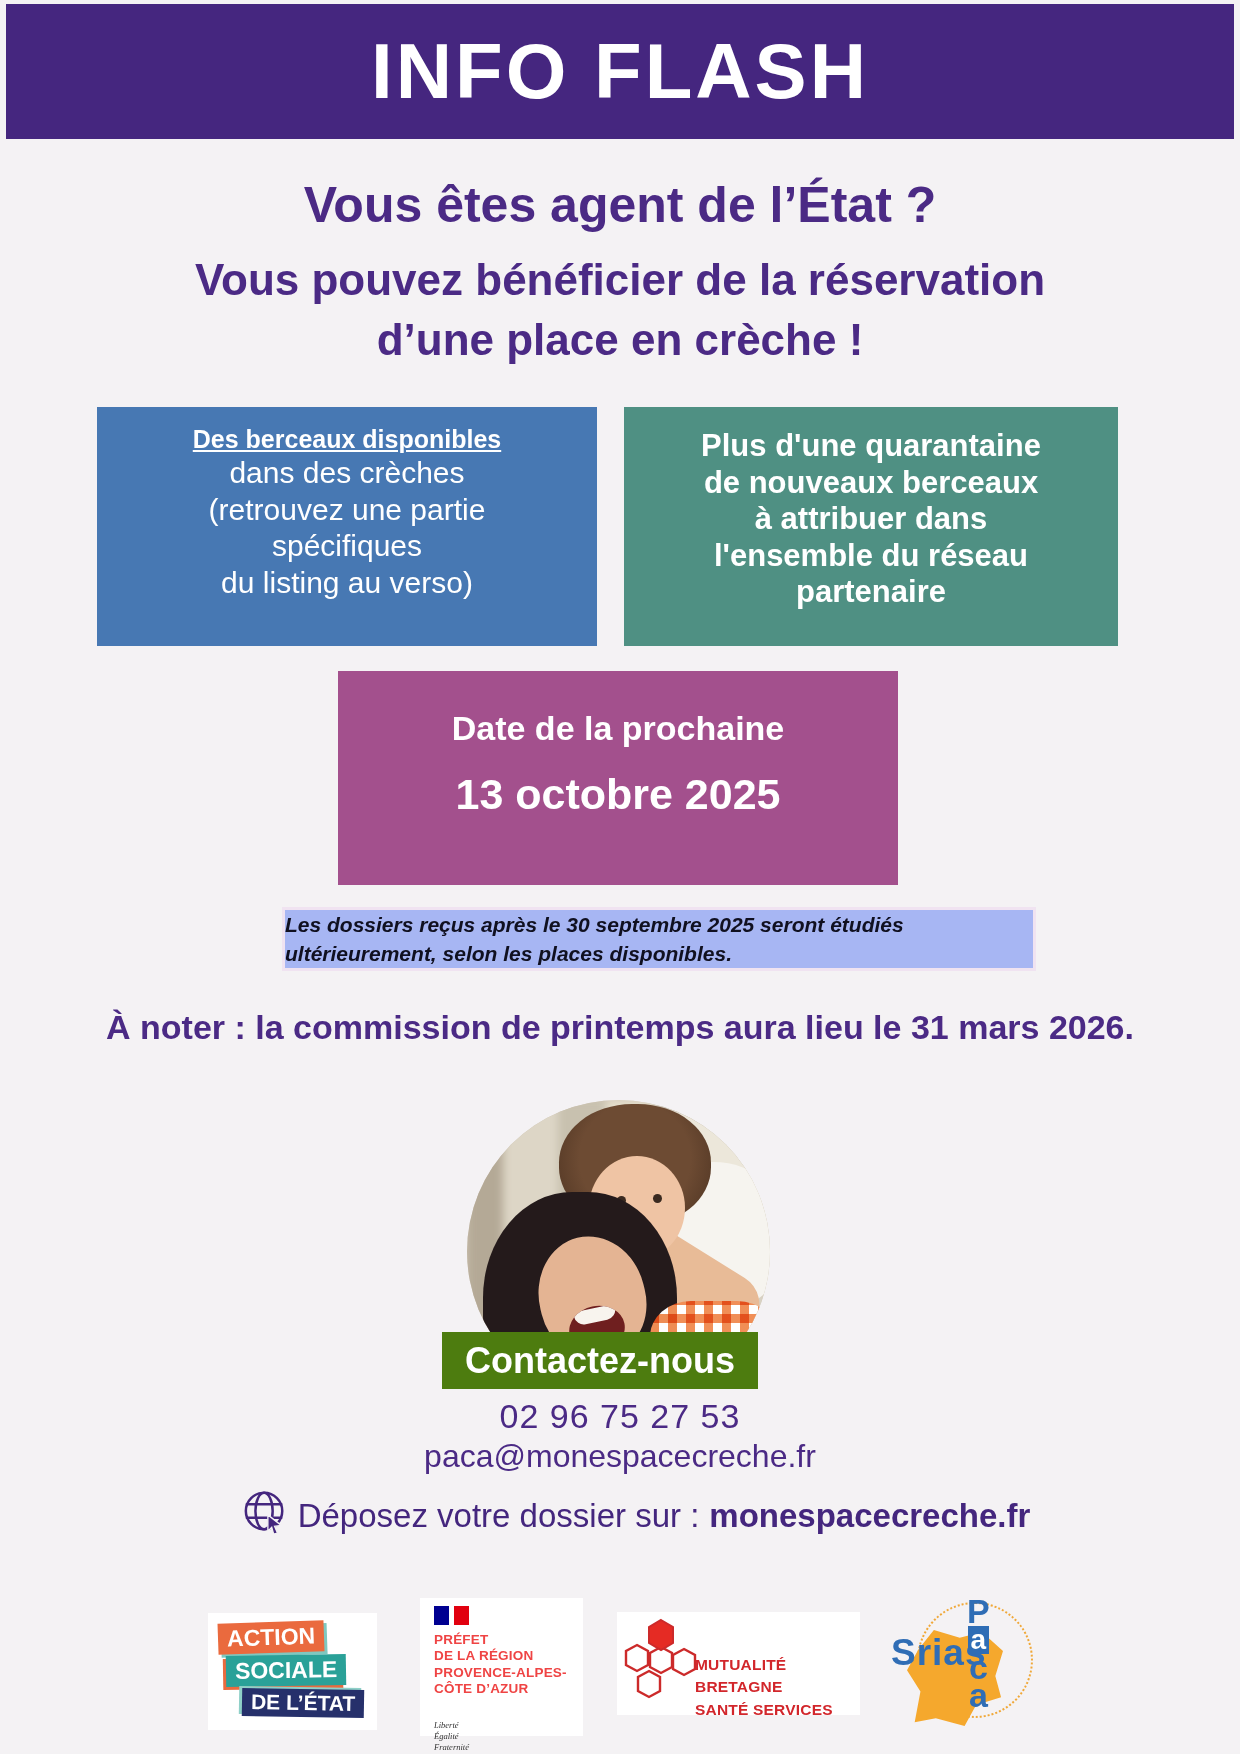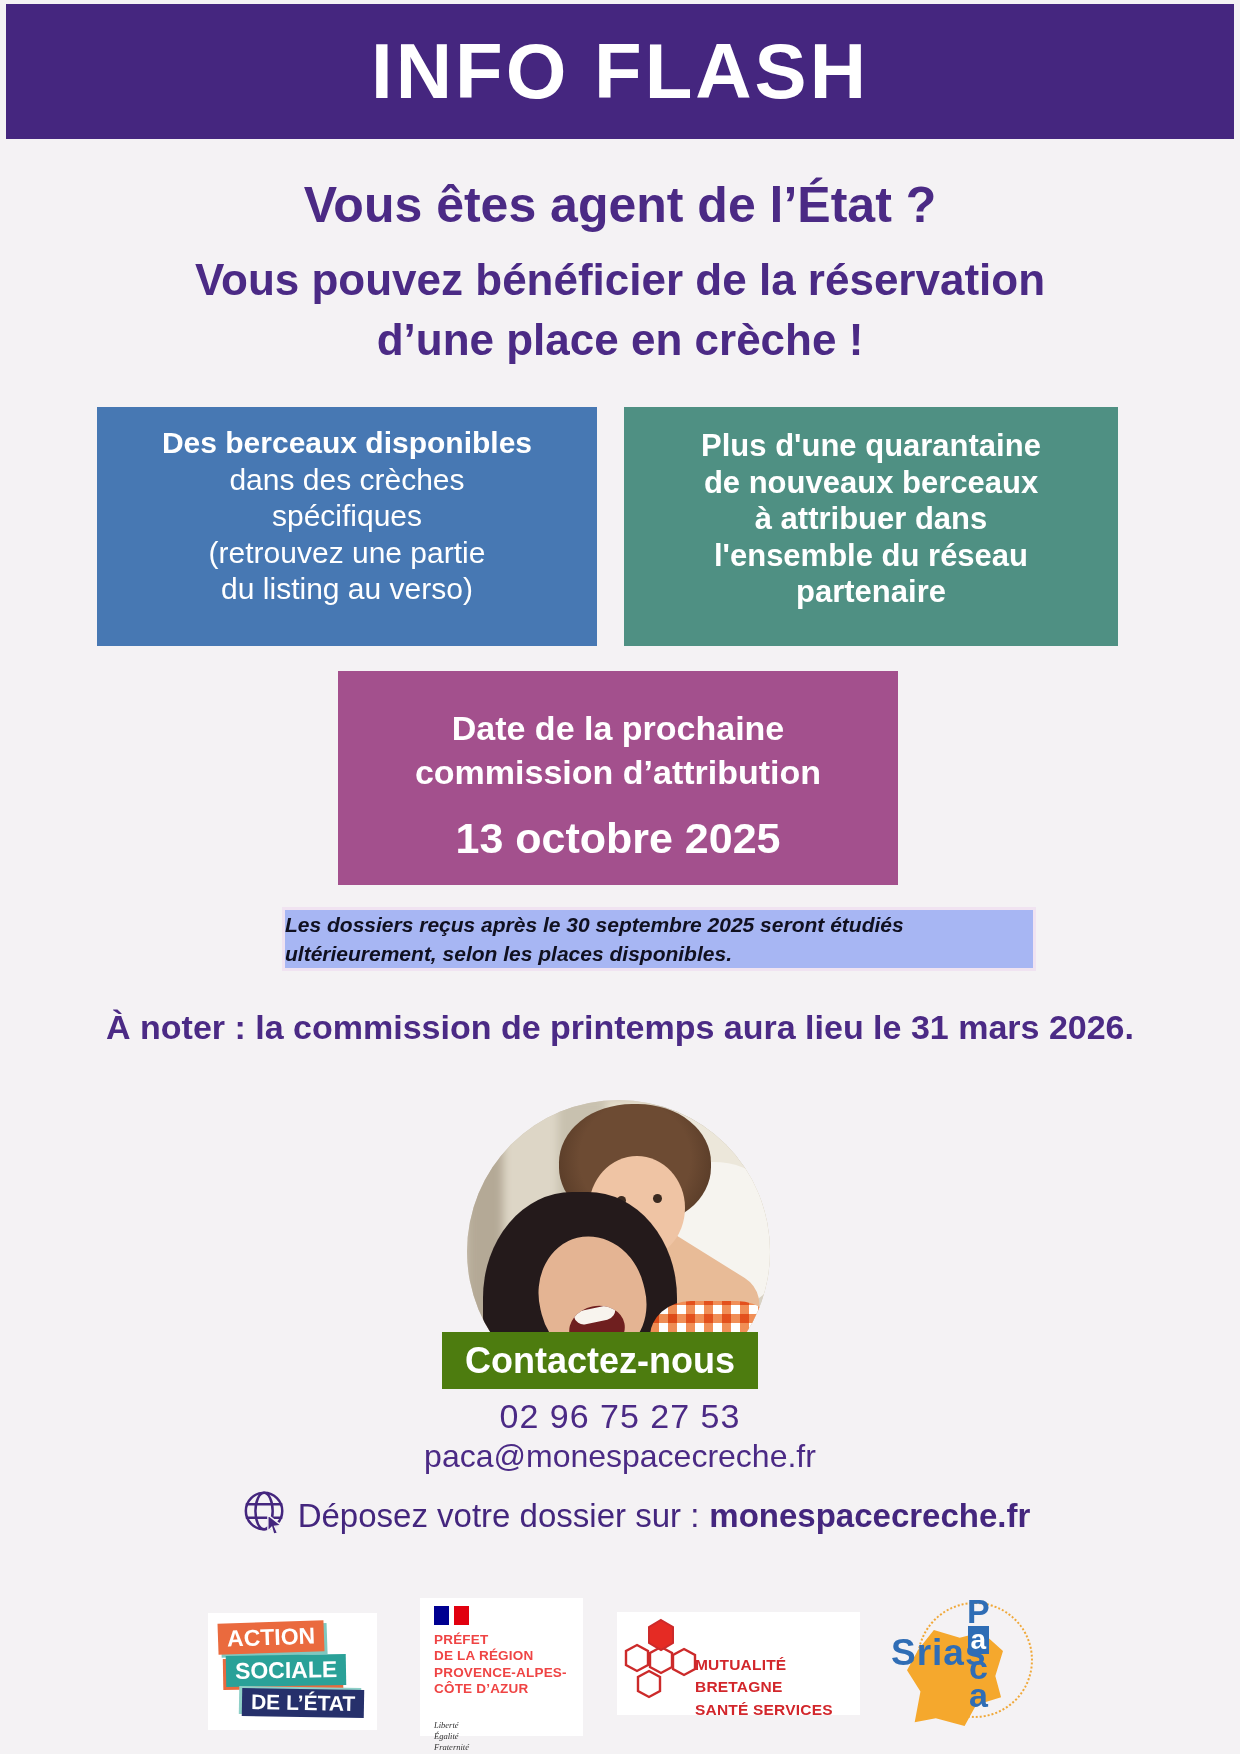--- a/index.html
+++ b/index.html
@@ -25,21 +25,21 @@
   .intro-sub {
     position:absolute; left:0; top:250px; width:100%;
     text-align:center; color:#4b2a85; font-size:44px; font-weight:600; line-height:1.36;
   }
   
   .card { position:absolute; color:#ffffff; text-align:center; }
   .card-blue {
     left:97px; top:407px; width:500px; height:239px; background:#4778b3;
     padding-top:17px;
   }
-  .card-blue .card-heading { font-size:30px; font-weight:800; line-height:1.25; }
+  .card-blue .card-heading { font-size:25px; font-weight:800; line-height:1.25;text-decoration:underline; }
   .card-blue .card-line { font-size:30px; font-weight:400; line-height:1.22; }
   .card-teal {
     left:624px; top:407px; width:494px; height:239px; background:#4f9083;
     padding-top:21px;
   }
   .card-teal .card-line { font-size:31px; font-weight:700; line-height:1.18; }
   .card-date {
     left:338px; top:671px; width:560px; height:214px; background:#a3508d;
     padding-top:35px;
   }
@@ -156,36 +156,35 @@
 
   <div class="intro-title">Vous êtes agent de l’État ?</div>
   <div class="intro-sub">
     <div>Vous pouvez bénéficier de la réservation</div>
     <div>d’une place en crèche !</div>
   </div>
 
   <div class="card card-blue">
     <div class="card-heading">Des berceaux disponibles</div>
     <div class="card-line">dans des crèches</div>
+    <div class="card-line">(retrouvez une partie</div>
     <div class="card-line">spécifiques</div>
-    <div class="card-line">(retrouvez une partie</div>
     <div class="card-line">du listing au verso)</div>
   </div>
 
   <div class="card card-teal">
     <div class="card-line">Plus d'une quarantaine</div>
     <div class="card-line">de nouveaux berceaux</div>
     <div class="card-line">à attribuer dans</div>
     <div class="card-line">l'ensemble du réseau</div>
     <div class="card-line">partenaire</div>
   </div>
 
   <div class="card card-date">
     <div class="date-heading">Date de la prochaine</div>
-    <div class="date-heading">commission d’attribution</div>
     <div class="date-value">13 octobre 2025</div>
   </div>
 
   <div class="note-box">
     <div>Les dossiers reçus après le 30 septembre 2025 seront étudiés</div>
     <div>ultérieurement, selon les places disponibles.</div>
   </div>
 
   <div class="reminder">À noter : la commission de printemps aura lieu le 31 mars 2026.</div>
 

